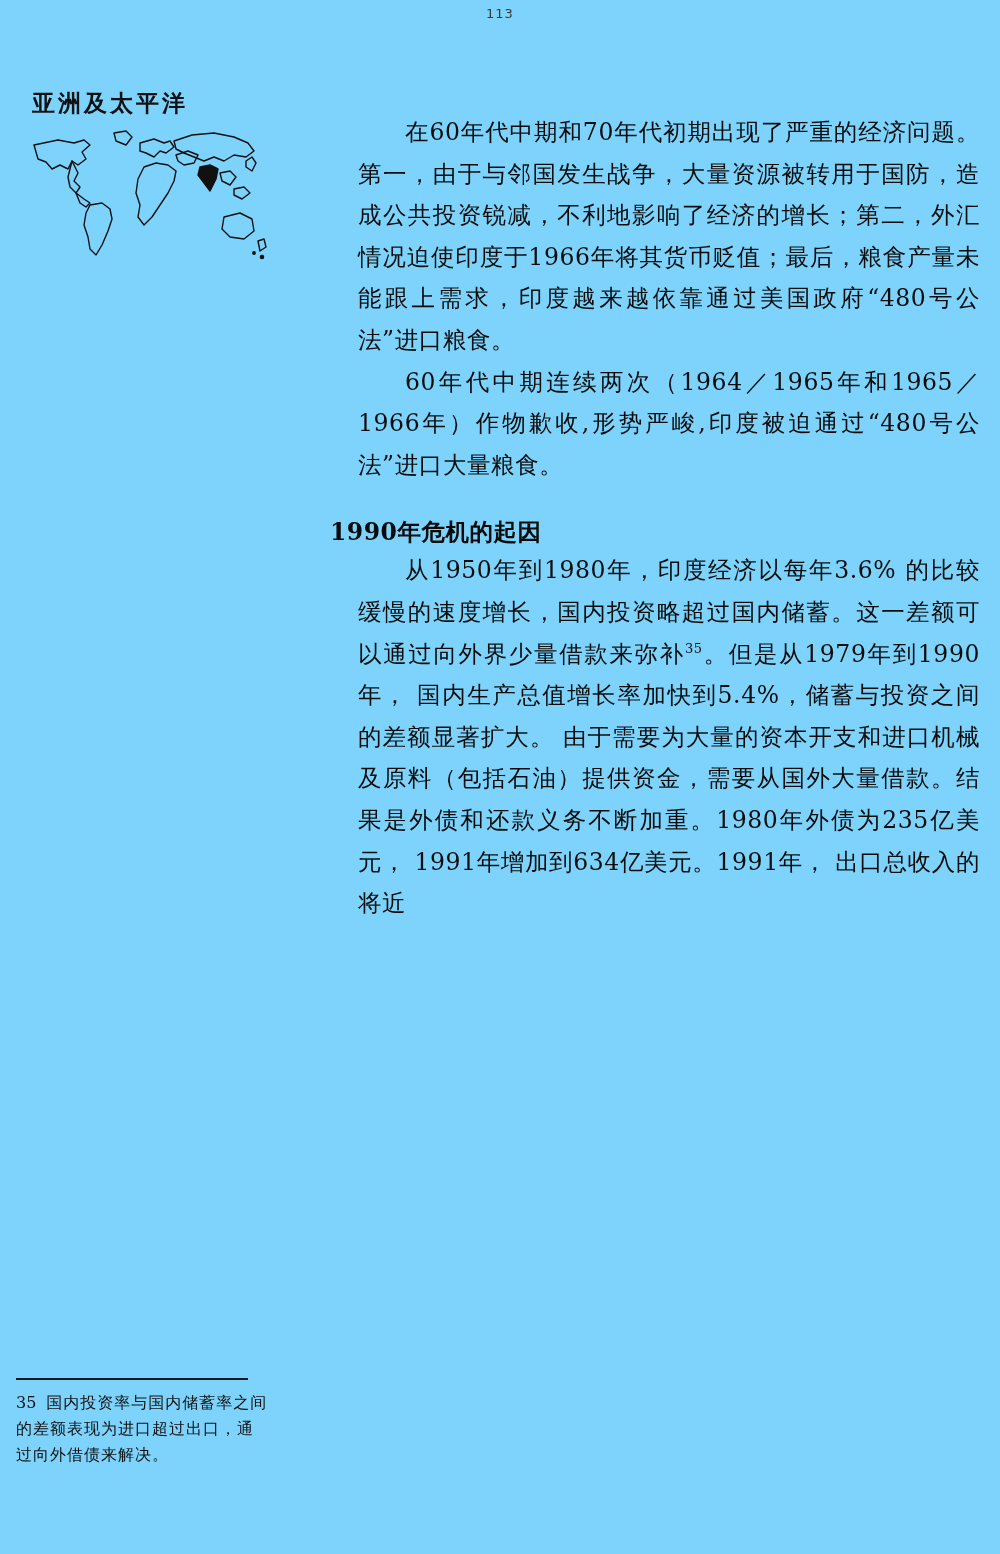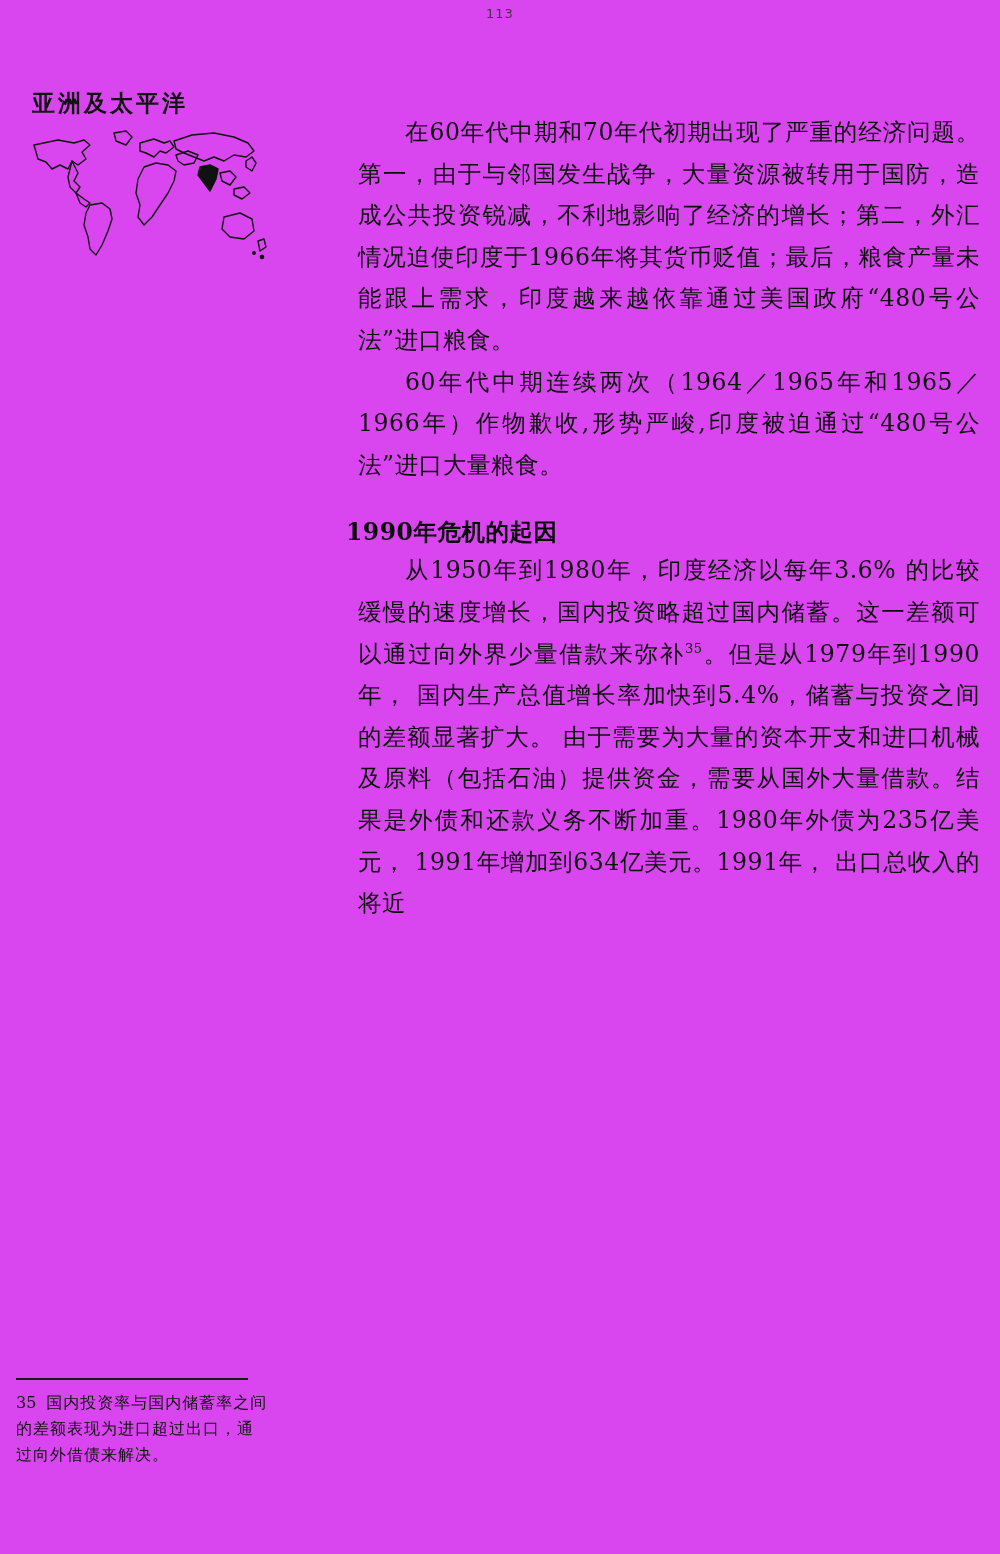--- a/index.html
+++ b/index.html
@@ -12,21 +12,21 @@
     height: 1554px;
     position: relative;
     font-family: "DejaVu Serif", serif;
     color: #000000;
     overflow: hidden;
   }
 
   .page {
     position: absolute;
     inset: 0;
-    background: #d946ef;
+    background: #7dd3fc;
   }
 
   
   .page-number {
     position: absolute;
     top: 6px;
     left: 0;
     width: 1000px;
     text-align: center;
     font-size: 13px;
@@ -104,21 +104,21 @@
     text-justify: inter-character;
     color: #0d0d0d;
     font-family: "DejaVu Serif", serif;
   }
   p.indent { text-indent: 2em; margin-left: 28px; }
 
   h2.section-title {
     font-size: 23.5px;
     font-weight: bold;
     letter-spacing: 0.5px;
-    margin: 30px 0 2px 16px;
+    margin: 30px 0 2px 0;
     color: #0b0b0b;
     font-family: "DejaVu Serif", serif;
   }
 
   sup.fn-ref {
     font-size: 13px;
     vertical-align: super;
     line-height: 0;
   }
 </style>

